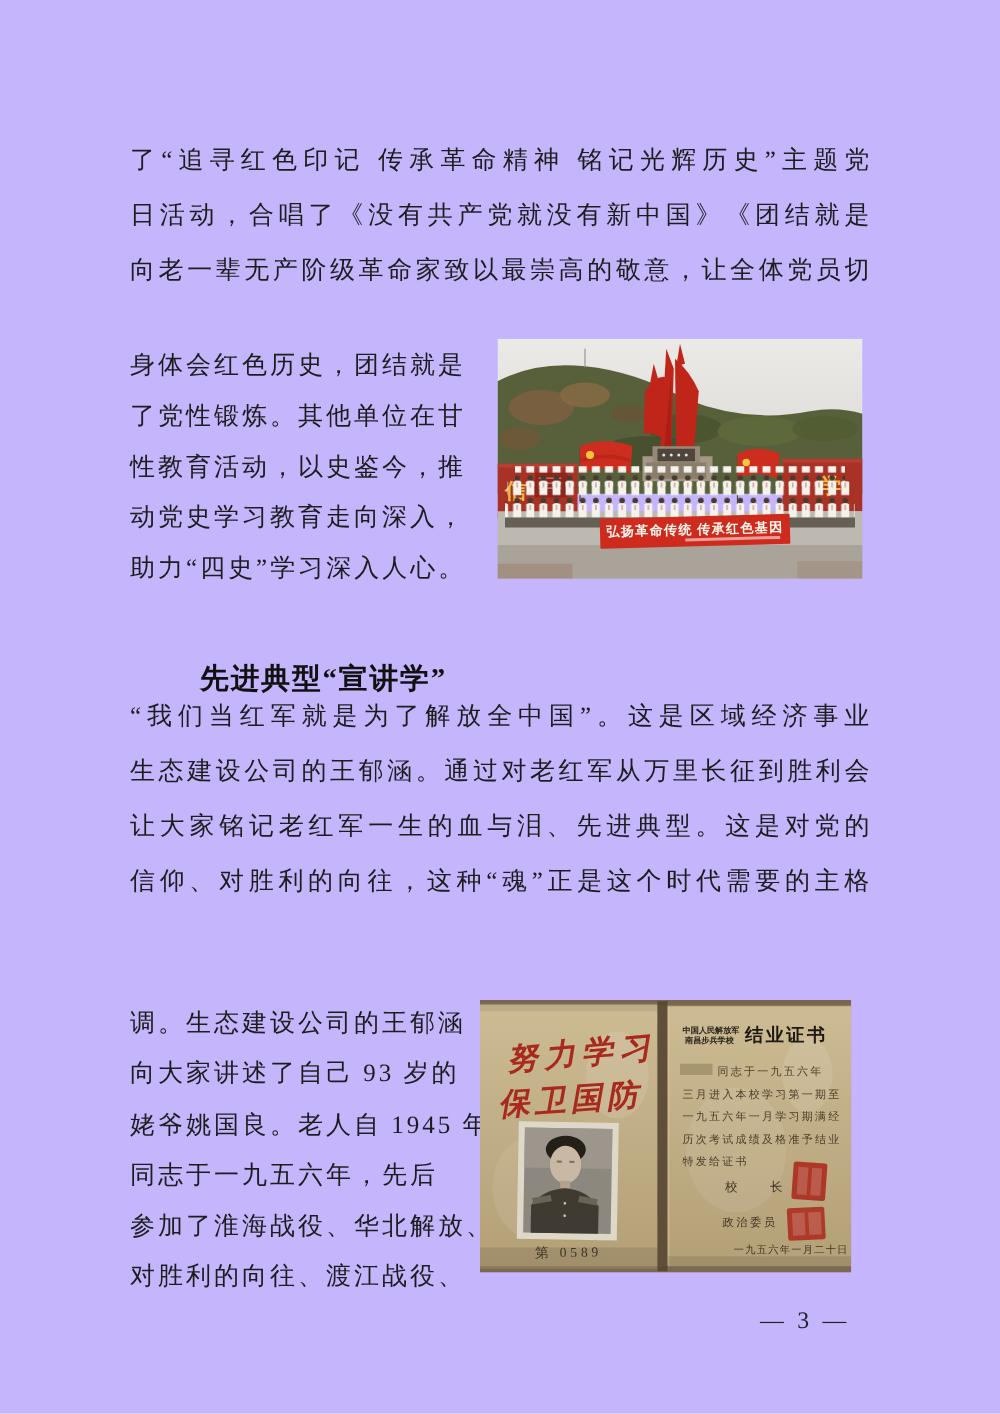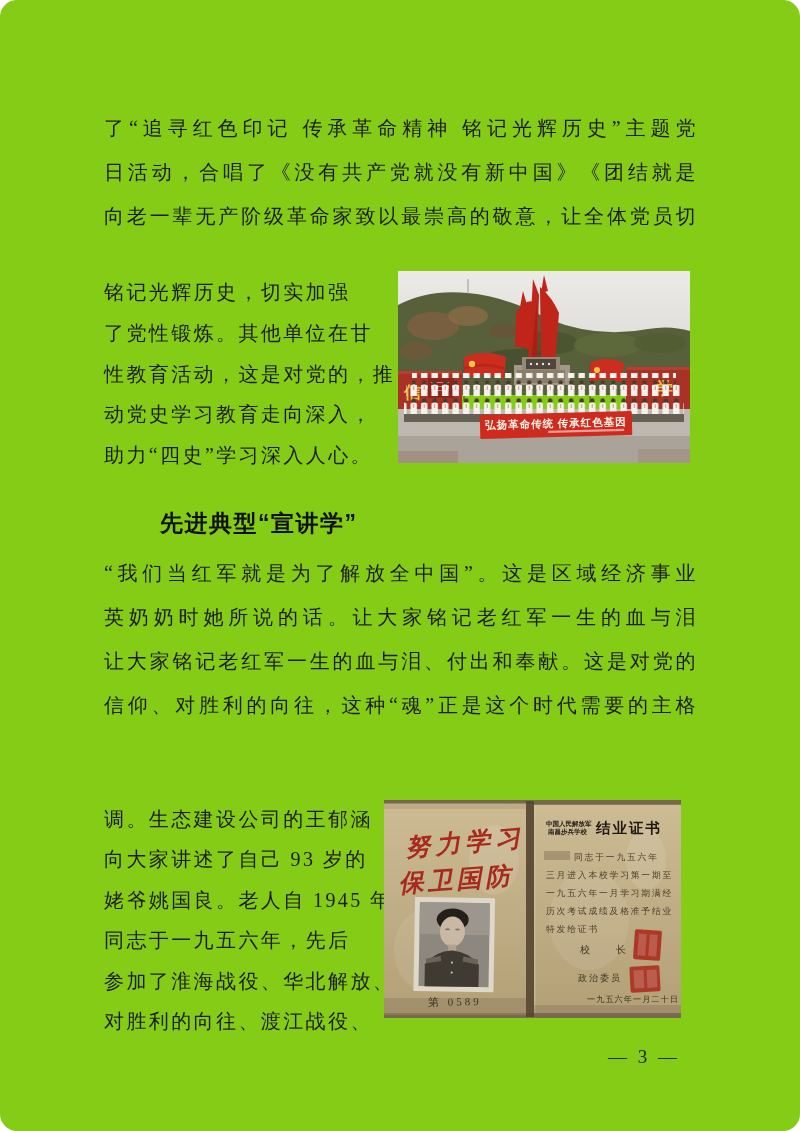--- a/index.html
+++ b/index.html
@@ -1,48 +1,48 @@
 <!DOCTYPE html>
 <html><head>
 <meta charset="utf-8">
 <style>
   html,body{margin:0;padding:0;background:#ffffff;}
-  .page{position:relative;width:800px;height:1131px;background:#84cc16;overflow:hidden;
-        font-family:"Liberation Serif","DejaVu Serif",serif;color:#1d1d1d;border-radius:17px;}
+  .page{position:relative;width:800px;height:1131px;background:#c4b5fd;overflow:hidden;
+        font-family:"Liberation Serif","DejaVu Serif",serif;color:#1d1d1d;}
   
   .full-block{position:absolute;left:104px;width:592px;}
   .jline{width:592px;font-size:20px;line-height:44px;letter-spacing:.5px;
          text-align:justify;text-align-last:justify;white-space:normal;height:44px;overflow:hidden;}
   
   .narrow-block{position:absolute;left:104px;}
   .nline{font-size:20px;letter-spacing:2.4px;white-space:nowrap;}
   .nb1 .nline{line-height:40.8px;}
   .nb2 .nline{line-height:40.4px;}
-  .heading{position:absolute;left:160px;top:508px;font-family:Liberation Sans, sans-serif;
+  .heading{position:absolute;left:160px;top:527px;font-family:Liberation Serif, serif;
            font-weight:bold;font-size:23px;letter-spacing:1.5px;color:#111;}
   .pagenum{position:absolute;left:608px;top:1046px;font-size:19px;letter-spacing:3px;color:#222;}
   .photo{position:absolute;display:block;}
   .photo svg{display:block;}
   .photo text{font-family:"Liberation Serif","DejaVu Serif",serif;}
 </style>
 </head>
 <body>
 
 <div class="page">
 
   <div class="full-block" style="top:106px">
     <div class="jline">了“追寻红色印记 传承革命精神 铭记光辉历史”主题党</div>
     <div class="jline">日活动，合唱了《没有共产党就没有新中国》《团结就是</div>
     <div class="jline">向老一辈无产阶级革命家致以最崇高的敬意，让全体党员切</div>
   </div>
 
   <div class="narrow-block nb1" style="top:272px">
-    <div class="nline">铭记光辉历史，切实加强</div>
+    <div class="nline">身体会红色历史，团结就是</div>
     <div class="nline">了党性锻炼。其他单位在甘</div>
-    <div class="nline">性教育活动，这是对党的，推</div>
+    <div class="nline">性教育活动，以史鉴今，推</div>
     <div class="nline">动党史学习教育走向深入，</div>
     <div class="nline">助力“四史”学习深入人心。</div>
   </div>
 
   <div class="photo" style="left:398px;top:271px;width:292px;height:192px">
     <svg width="292" height="192" viewBox="0 0 292 192">
       <defs>
         <linearGradient id="sky" x1="0" y1="0" x2="0" y2="1">
           <stop offset="0" stop-color="#eceae6"></stop>
             <stop offset="1" stop-color="#d8d7d3"></stop>
@@ -126,22 +126,22 @@
         <text x="158" y="156" text-anchor="middle" font-size="10.5" font-weight="bold" fill="#fff6ec" letter-spacing="1">弘扬革命传统 传承红色基因</text>
         <rect x="150" y="159.5" width="76" height="2.4" fill="#ffffff" opacity="0.55"></rect>
       </g>
     </svg>
   </div>
 
   <div class="heading">先进典型“宣讲学”</div>
 
   <div class="full-block" style="top:551px">
     <div class="jline">“我们当红军就是为了解放全中国”。这是区域经济事业</div>
-    <div class="jline">英奶奶时她所说的话。让大家铭记老红军一生的血与泪</div>
-    <div class="jline">让大家铭记老红军一生的血与泪、付出和奉献。这是对党的</div>
+    <div class="jline">生态建设公司的王郁涵。通过对老红军从万里长征到胜利会</div>
+    <div class="jline">让大家铭记老红军一生的血与泪、先进典型。这是对党的</div>
     <div class="jline">信仰、对胜利的向往，这种“魂”正是这个时代需要的主格</div>
   </div>
 
   <div class="narrow-block nb2" style="top:799px">
     <div class="nline">调。生态建设公司的王郁涵</div>
     <div class="nline">向大家讲述了自己 93 岁的</div>
     <div class="nline">姥爷姚国良。老人自 1945 年</div>
     <div class="nline">同志于一九五六年，先后</div>
     <div class="nline">参加了淮海战役、华北解放、</div>
     <div class="nline">对胜利的向往、渡江战役、</div>

